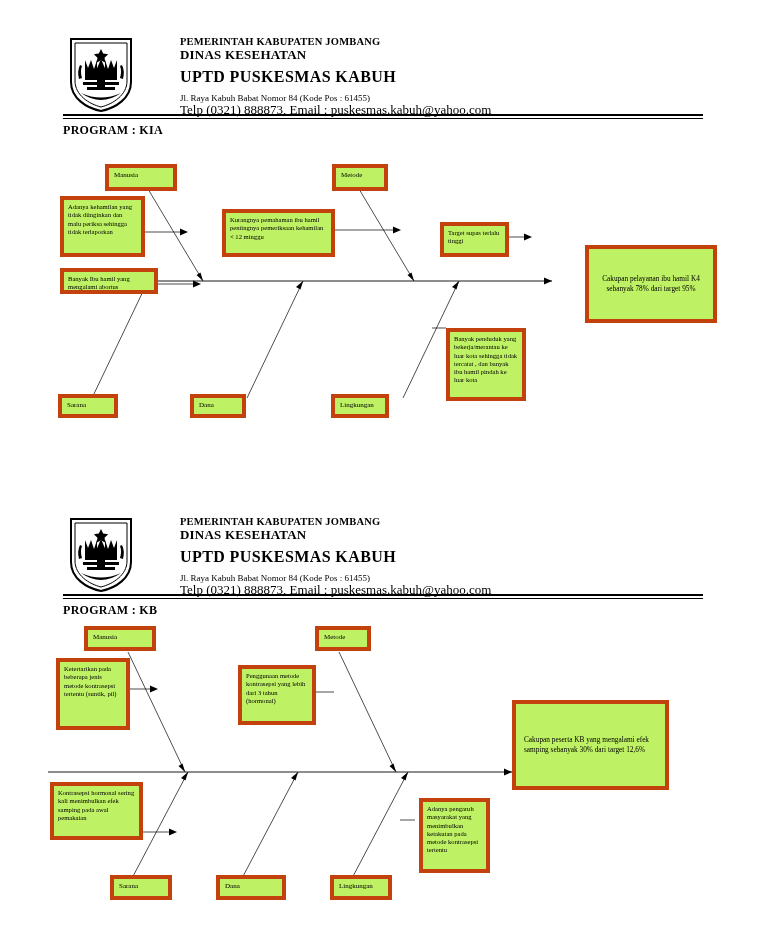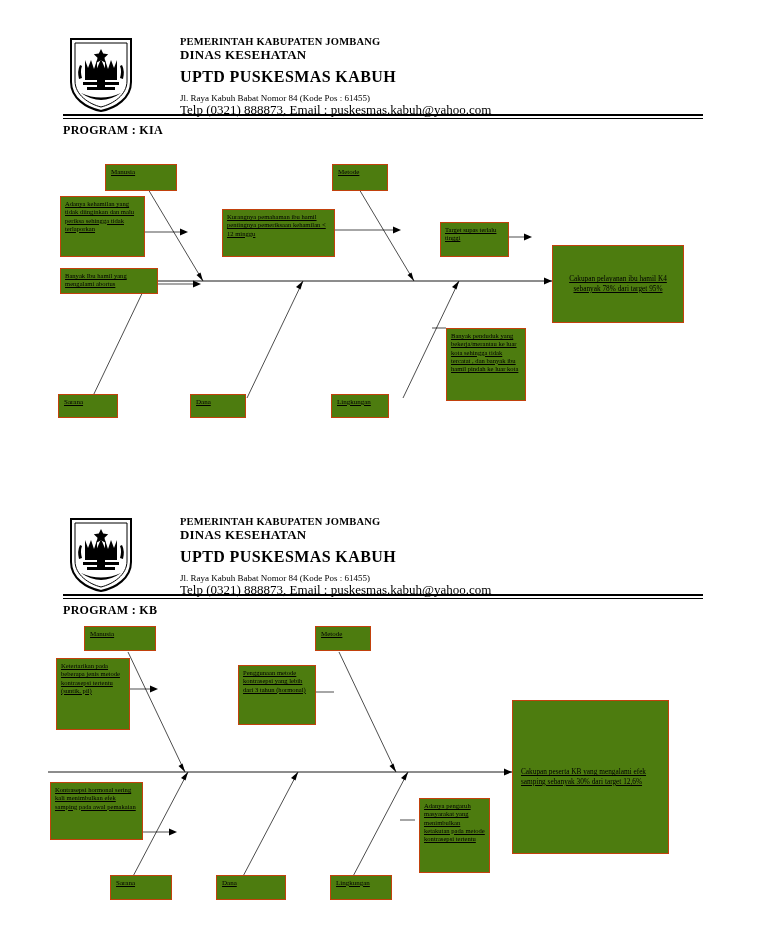--- a/index.html
+++ b/index.html
@@ -19,22 +19,22 @@
   .lh-l2{font-size:13px;font-weight:bold;letter-spacing:.2px;line-height:12.5px;}
   .lh-l3{font-size:16px;font-weight:bold;letter-spacing:.4px;line-height:19px;margin-top:6px;}
   .lh-l4{font-size:9px;line-height:11px;margin-top:7px;}
   .lh-l5{font-size:13px;line-height:11px;}
   .lh-l5 .mail{text-decoration:underline;}
   .rule{position:absolute;left:63px;width:640px;border-top:2px solid #000;border-bottom:1px solid #000;height:2px;}
   .program{position:absolute;left:63px;font-size:12px;font-weight:bold;letter-spacing:.3px;}
 
   
   .fb{position:absolute;left:0;width:768px;}
-  .box{position:absolute;border:1px solid #c2410c;background:#4d7c0f;box-sizing:border-box;
-       font-size:6.6px;line-height:8.3px;padding:3px 4px;text-decoration:underline;}
+  .box{position:absolute;border:4px solid #c2410c;background:#bef264;box-sizing:border-box;
+       font-size:6.6px;line-height:8.3px;padding:3px 4px;}
   .box.cat{font-size:7px;line-height:9px;padding:3px 5px;}
   .box.result{font-size:7.3px;line-height:9.6px;text-align:center;display:flex;
               align-items:center;justify-content:center;padding:6px 8px;}
   svg.bones{position:absolute;left:0;top:0;overflow:visible;}
   .ln{stroke:#000;stroke-width:.7;fill:none;}
   .spine{stroke:#000;stroke-width:.9;fill:none;}
 </style>
 </head>
 <body>
 
@@ -102,21 +102,21 @@
     <div class="box cat" style="left:58px;top:234px;width:60px;height:24px;">Sarana</div>
     <div class="box cat" style="left:190px;top:234px;width:56px;height:24px;">Dana</div>
     <div class="box cat" style="left:331px;top:234px;width:58px;height:24px;">Lingkungan</div>
 
     <div class="box" style="left:60px;top:36px;width:85px;height:61px;">Adanya kehamilan yang tidak diinginkan dan malu periksa sehingga tidak terlaporkan</div>
     <div class="box" style="left:60px;top:108px;width:98px;height:26px;">Banyak Ibu hamil yang mengalami abortus</div>
     <div class="box" style="left:222px;top:49px;width:113px;height:48px;">Kurangnya pemahaman ibu hamil pentingnya pemeriksaan kehamilan &lt; 12 minggu</div>
     <div class="box" style="left:440px;top:62px;width:69px;height:35px;">Target supas terlalu tinggi</div>
     <div class="box" style="left:446px;top:168px;width:80px;height:73px;">Banyak penduduk yang bekerja/merantau ke luar kota sehingga tidak tercatat , dan banyak ibu hamil pindah ke luar kota</div>
 
-    <div class="box result" style="left:552px;top:85px;width:132px;height:78px;">Cakupan pelayanan ibu hamil K4 sebanyak 78% dari target 95%</div>
+    <div class="box result" style="left:585px;top:85px;width:132px;height:78px;">Cakupan pelayanan ibu hamil K4 sebanyak 78% dari target 95%</div>
   </div>
 
   <div class="letterhead" style="top:514px;">
     <div class="lh-logo">
       <svg width="66" height="78" viewBox="0 0 66 78">
         <path d="M3 3 H63 V46 C63 62 48 72 33 75 C18 72 3 62 3 46 Z" fill="#ffffff" stroke="#000" stroke-width="2"></path>
         <path d="M7 7 H59 V45 C59 59 45 68 33 71 C21 68 7 59 7 45 Z" fill="none" stroke="#000" stroke-width="1"></path>
         <path d="M33 13 l2.2 4.6 5 .6 -3.7 3.5 1 5 -4.5-2.4 -4.5 2.4 1-5 -3.7-3.5 5-.6z" fill="#000"></path>
         <path d="M33 23 L24 44 H42 Z" fill="#000"></path>
         <rect x="29" y="42" width="8" height="9" fill="#000"></rect>
@@ -170,16 +170,16 @@
     <div class="box cat" style="left:315px;top:6px;width:56px;height:25px;">Metode</div>
     <div class="box cat" style="left:110px;top:255px;width:62px;height:25px;">Sarana</div>
     <div class="box cat" style="left:216px;top:255px;width:70px;height:25px;">Dana</div>
     <div class="box cat" style="left:330px;top:255px;width:62px;height:25px;">Lingkungan</div>
 
     <div class="box" style="left:56px;top:38px;width:74px;height:72px;">Ketertarikan pada beberapa jenis metode kontrasepsi tertentu (suntik, pil)</div>
     <div class="box" style="left:238px;top:45px;width:78px;height:60px;">Penggunaan metode kontrasepsi yang lebih dari 3 tahun (hormonal)</div>
     <div class="box" style="left:50px;top:162px;width:93px;height:58px;">Kontrasepsi hormonal sering kali menimbulkan efek samping pada awal pemakaian</div>
     <div class="box" style="left:419px;top:178px;width:71px;height:75px;">Adanya pengaruh masyarakat yang menimbulkan ketakutan pada metode kontrasepsi tertentu</div>
 
-    <div class="box result" style="left:512px;top:80px;width:157px;height:154px;text-align:left;justify-content:flex-start;">Cakupan peserta KB yang mengalami efek samping sebanyak 30% dari target 12,6%</div>
+    <div class="box result" style="left:512px;top:80px;width:157px;height:90px;text-align:left;justify-content:flex-start;">Cakupan peserta KB yang mengalami efek samping sebanyak 30% dari target 12,6%</div>
   </div>
 
 </div>
 
 </body></html>

